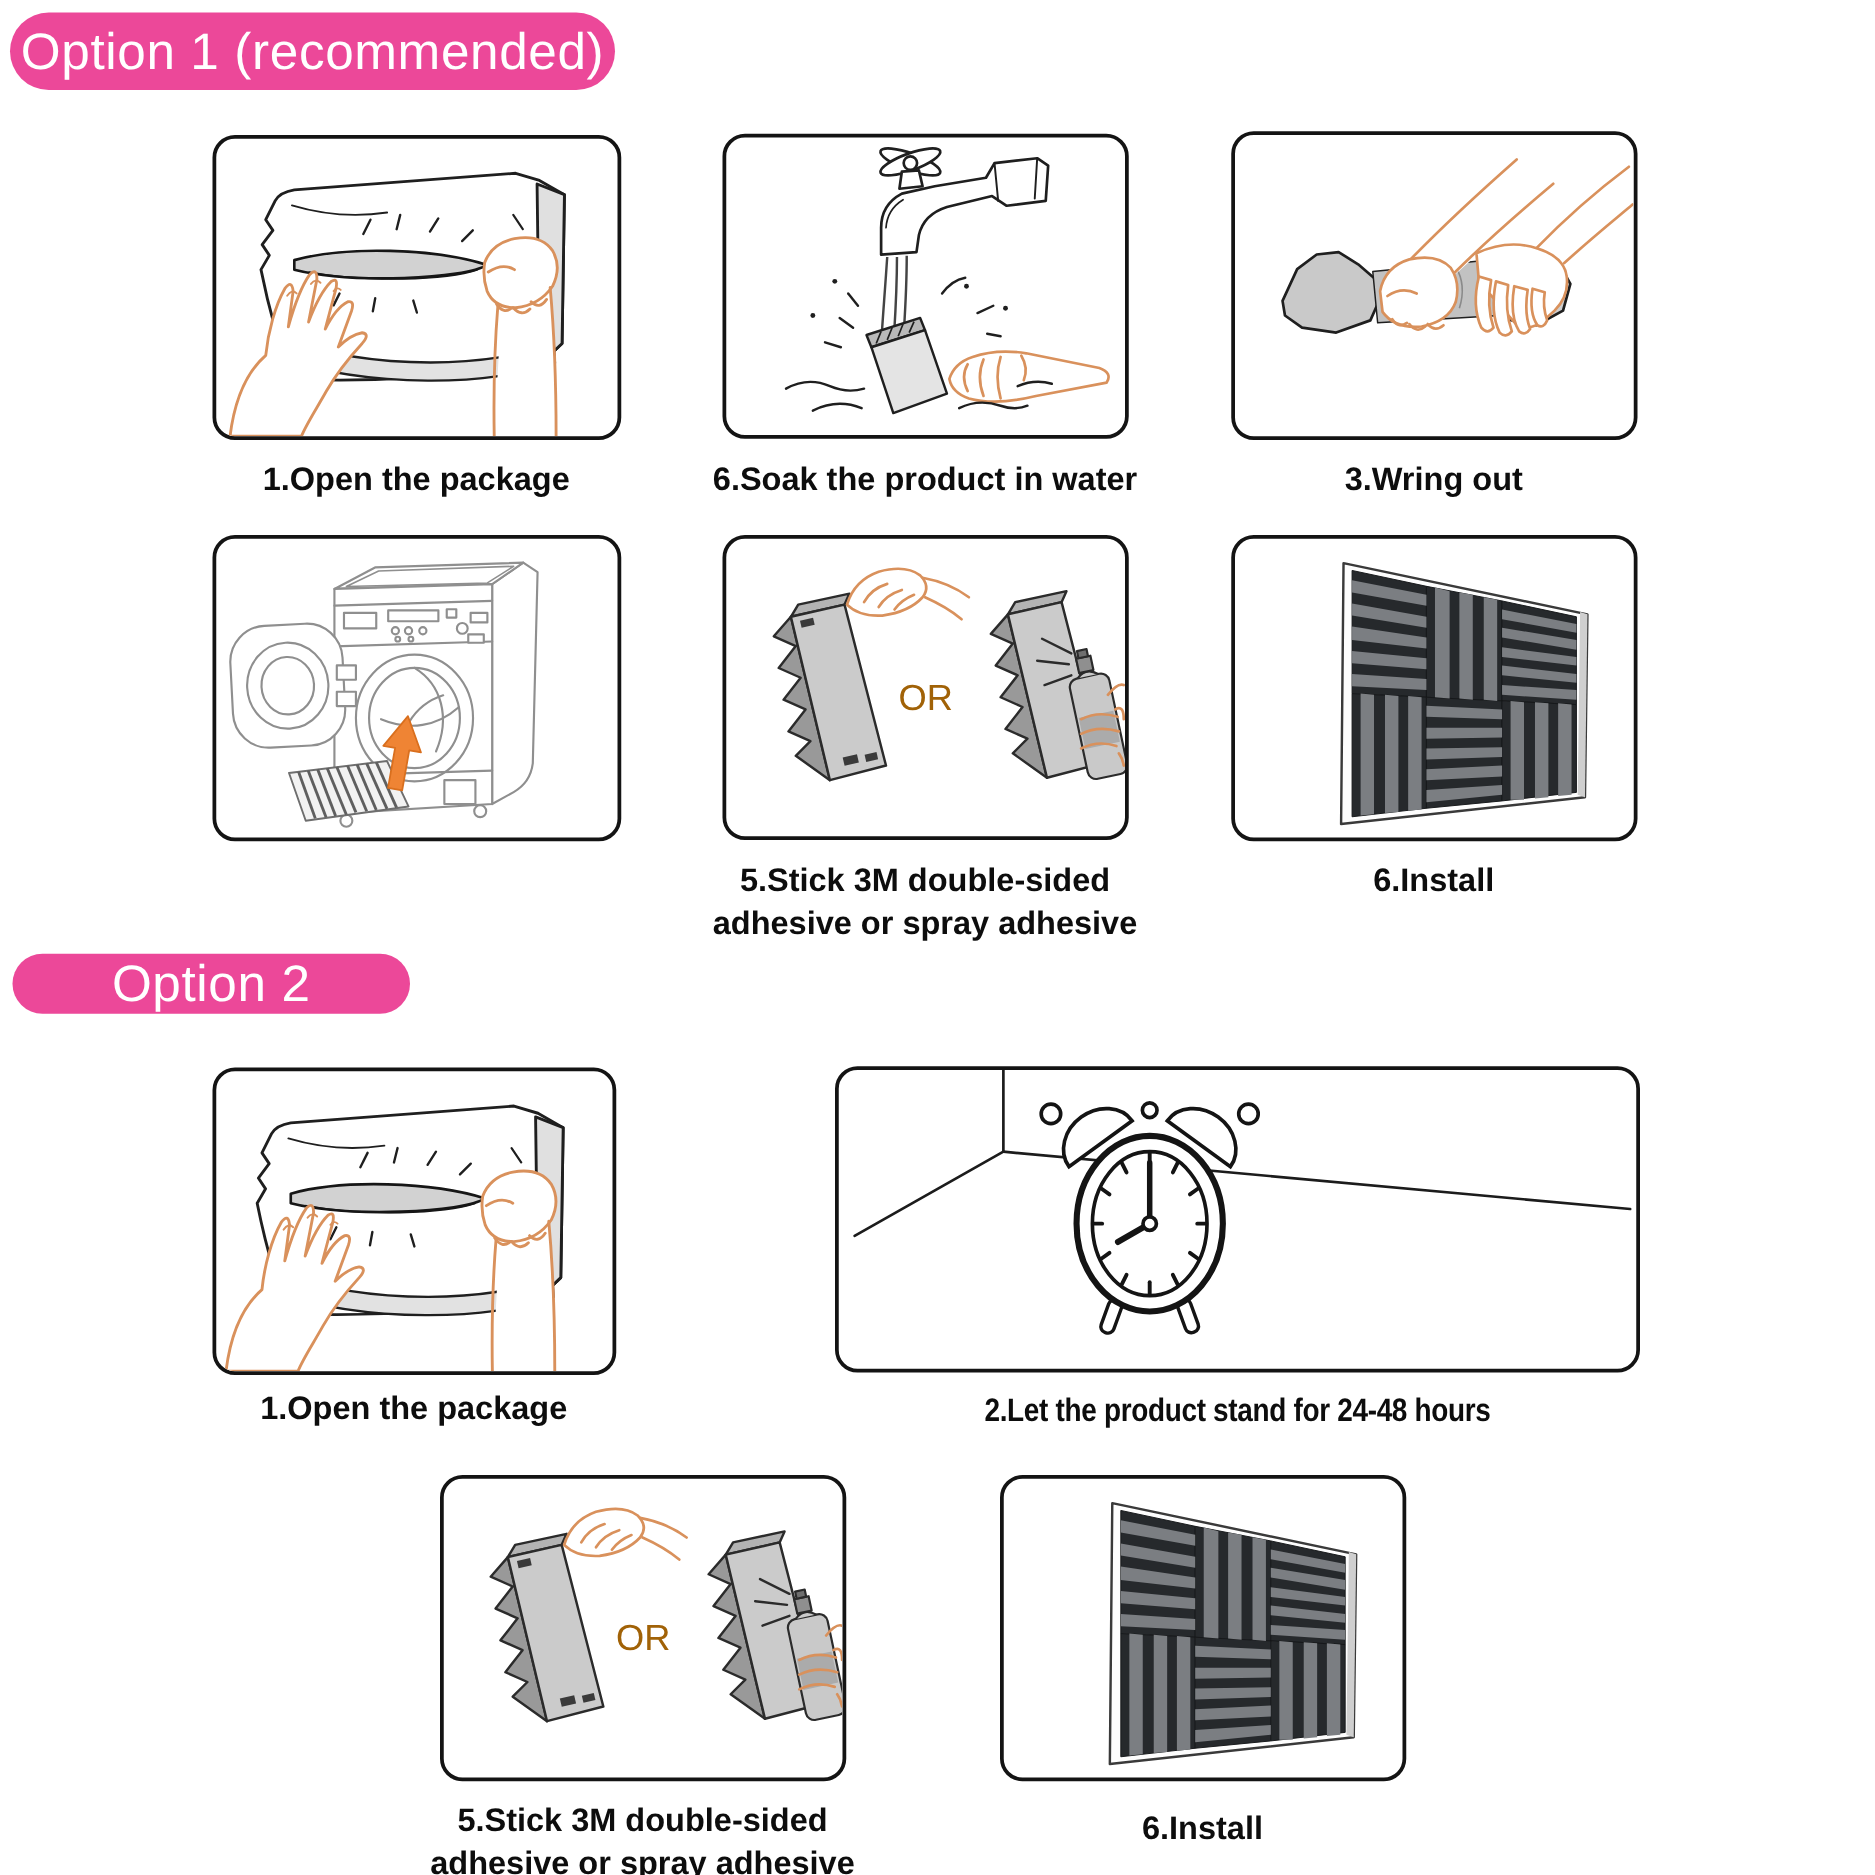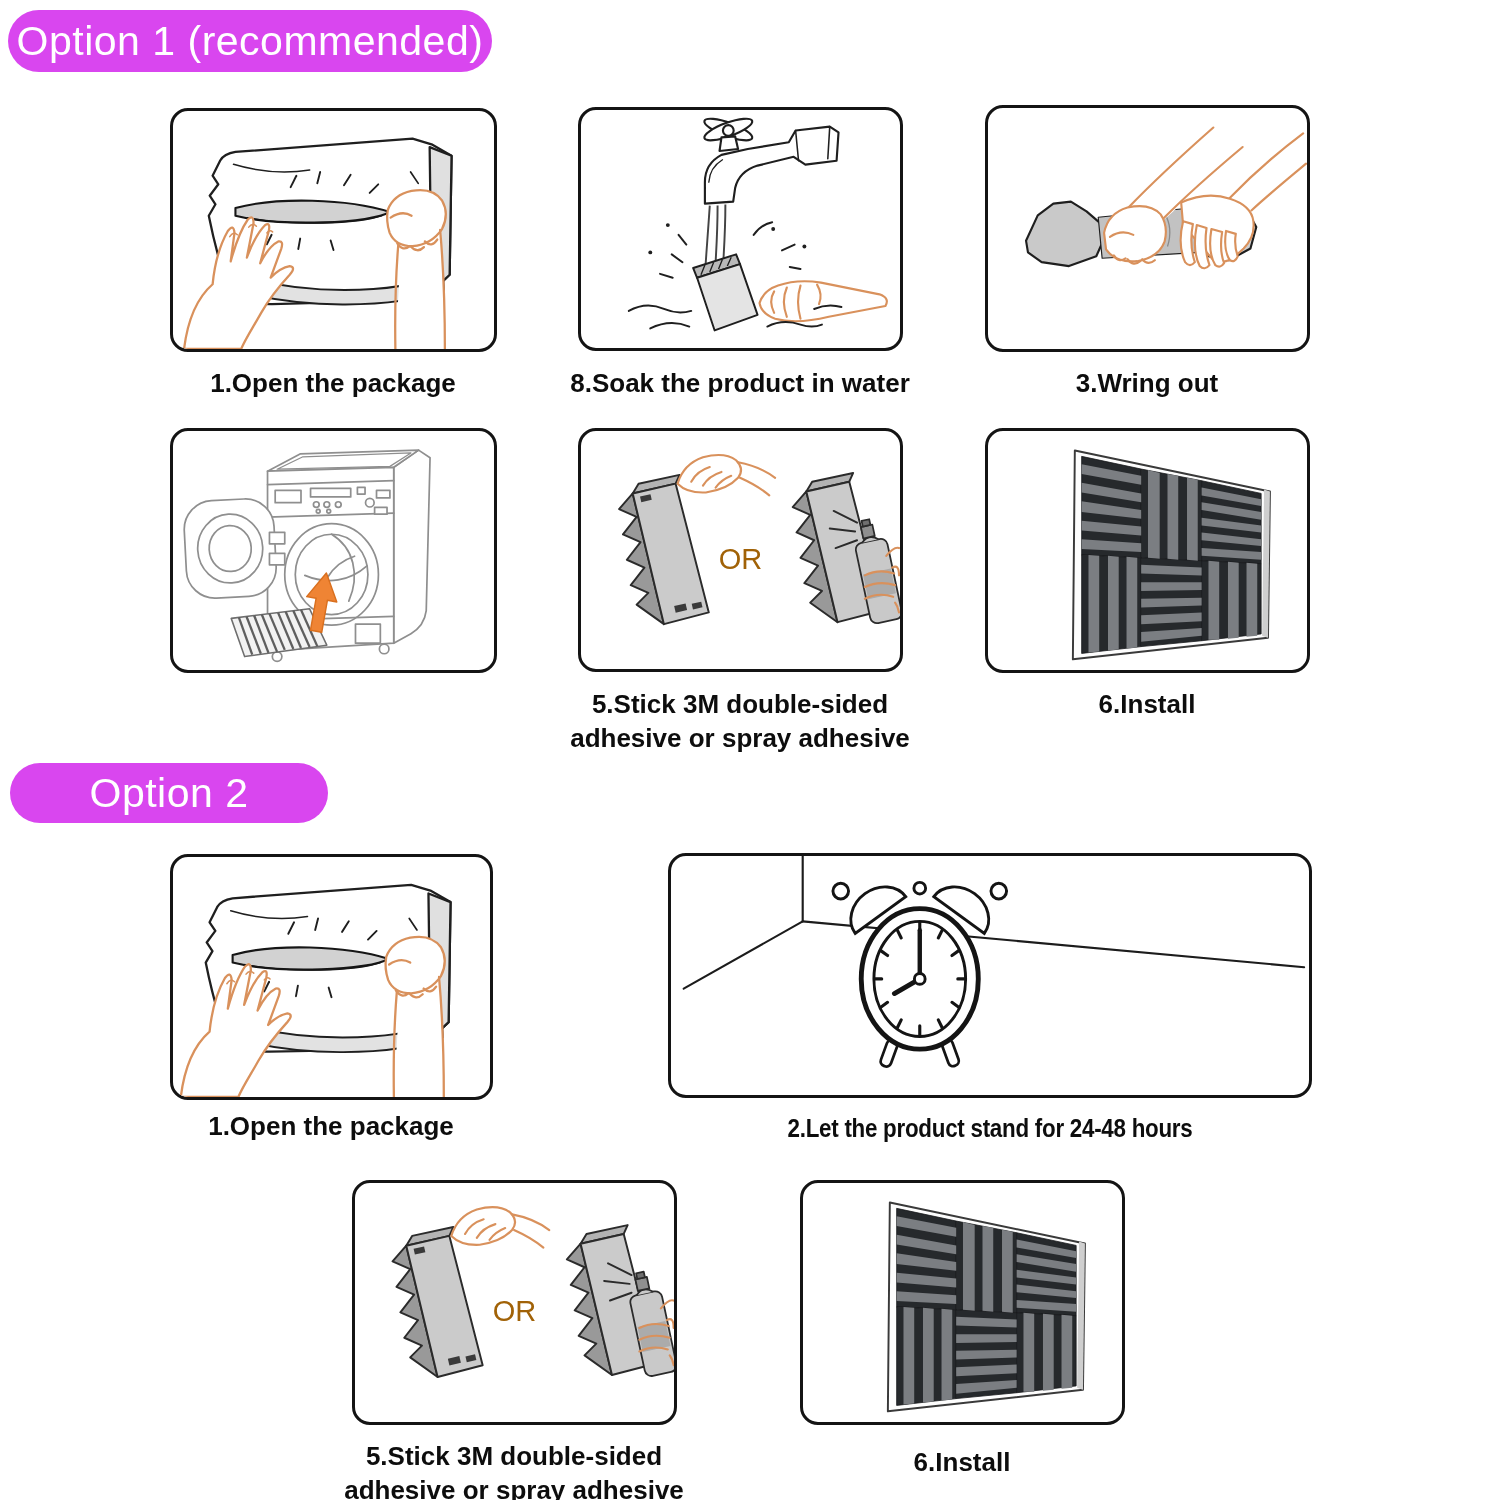--- a/index.html
+++ b/index.html
@@ -1,19 +1,19 @@
 <!DOCTYPE html>
 <html><head>
 <meta charset="utf-8">
 <style>
   * { margin:0; padding:0; box-sizing:border-box; }
   html,body { background:#ffffff; font-family:"Liberation Sans", sans-serif; }
   .sheet { position:relative; width:1500px; height:1500px; background:#ffffff; overflow:hidden; }
   .pill {
-    position:absolute; background:#d946ef; color:#ffffff; border-radius:34px;
+    position:absolute; background:#ec4899; color:#ffffff; border-radius:34px;
     display:flex; align-items:center; justify-content:center;
     font-size:41px; font-weight:400; letter-spacing:0.5px;
   }
   .panel {
     position:absolute; background:#ffffff; border:3px solid #141414;
     border-radius:18px; overflow:hidden; margin:0;
   }
   .panel svg.art { width:100%; height:100%; display:block; }
   .caption {
     position:absolute; transform:translateX(-50%);
@@ -331,21 +331,21 @@
         <use href="#sym-open" width="100%" height="100%"></use>
       </svg>
   </figure>
   <div class="caption" style="left:333px; top:367px;">1.Open the package</div>
 
   <figure class="panel" style="left:578px; top:107px; width:325px; height:244px;">
     <svg class="art">
         <use href="#sym-soak" width="100%" height="100%"></use>
       </svg>
   </figure>
-  <div class="caption" style="left:740px; top:367px;">8.Soak the product in water</div>
+  <div class="caption" style="left:740px; top:367px;">6.Soak the product in water</div>
 
   <figure class="panel" style="left:985px; top:105px; width:325px; height:247px;">
     <svg class="art">
         <use href="#sym-wring" width="100%" height="100%"></use>
       </svg>
   </figure>
   <div class="caption" style="left:1147px; top:367px;">3.Wring out</div>
 
   <figure class="panel" style="left:170px; top:428px; width:327px; height:245px;">
     <svg class="art">
@@ -361,21 +361,21 @@
   </figure>
   <div class="caption wrap" style="left:740px; top:688px; width:390px;">5.Stick 3M double-sided adhesive or spray adhesive</div>
 
   <figure class="panel" style="left:985px; top:428px; width:325px; height:245px;">
     <svg class="art">
         <use href="#sym-install" width="100%" height="100%"></use>
       </svg>
   </figure>
   <div class="caption" style="left:1147px; top:688px;">6.Install</div>
 
-  <div class="pill" style="left:10px; top:763px; width:318px; height:60px;">
+  <div class="pill" style="left:10px; top:763px; width:318px; height:48px;">
     <span>Option 2</span>
   </div>
 
   <figure class="panel" style="left:170px; top:854px; width:323px; height:246px;">
     <svg class="art">
         <use href="#sym-open" width="100%" height="100%"></use>
       </svg>
   </figure>
   <div class="caption" style="left:331px; top:1110px;">1.Open the package</div>
 

